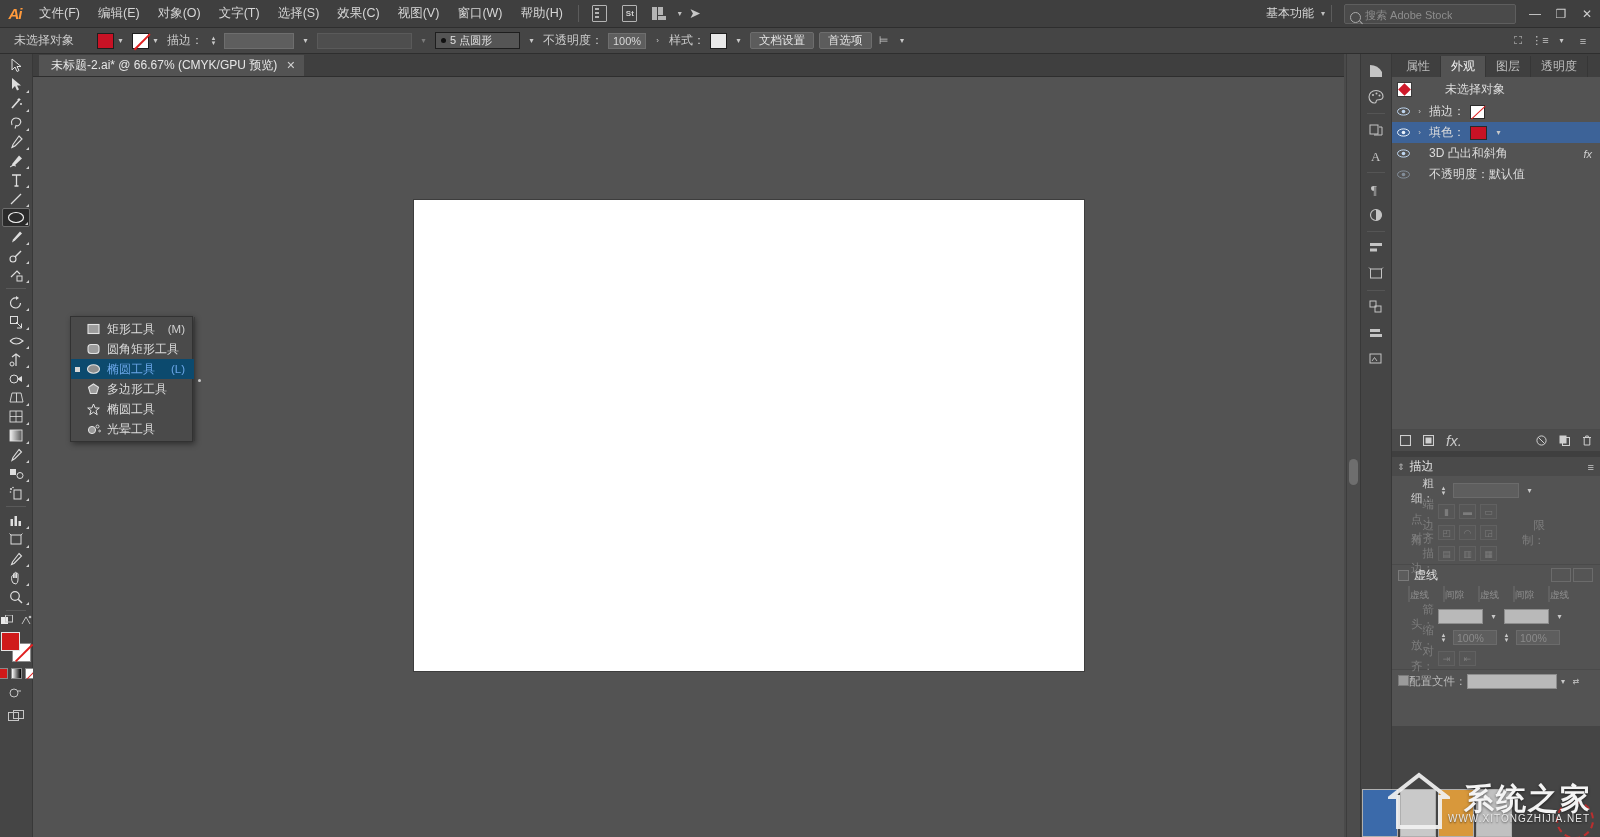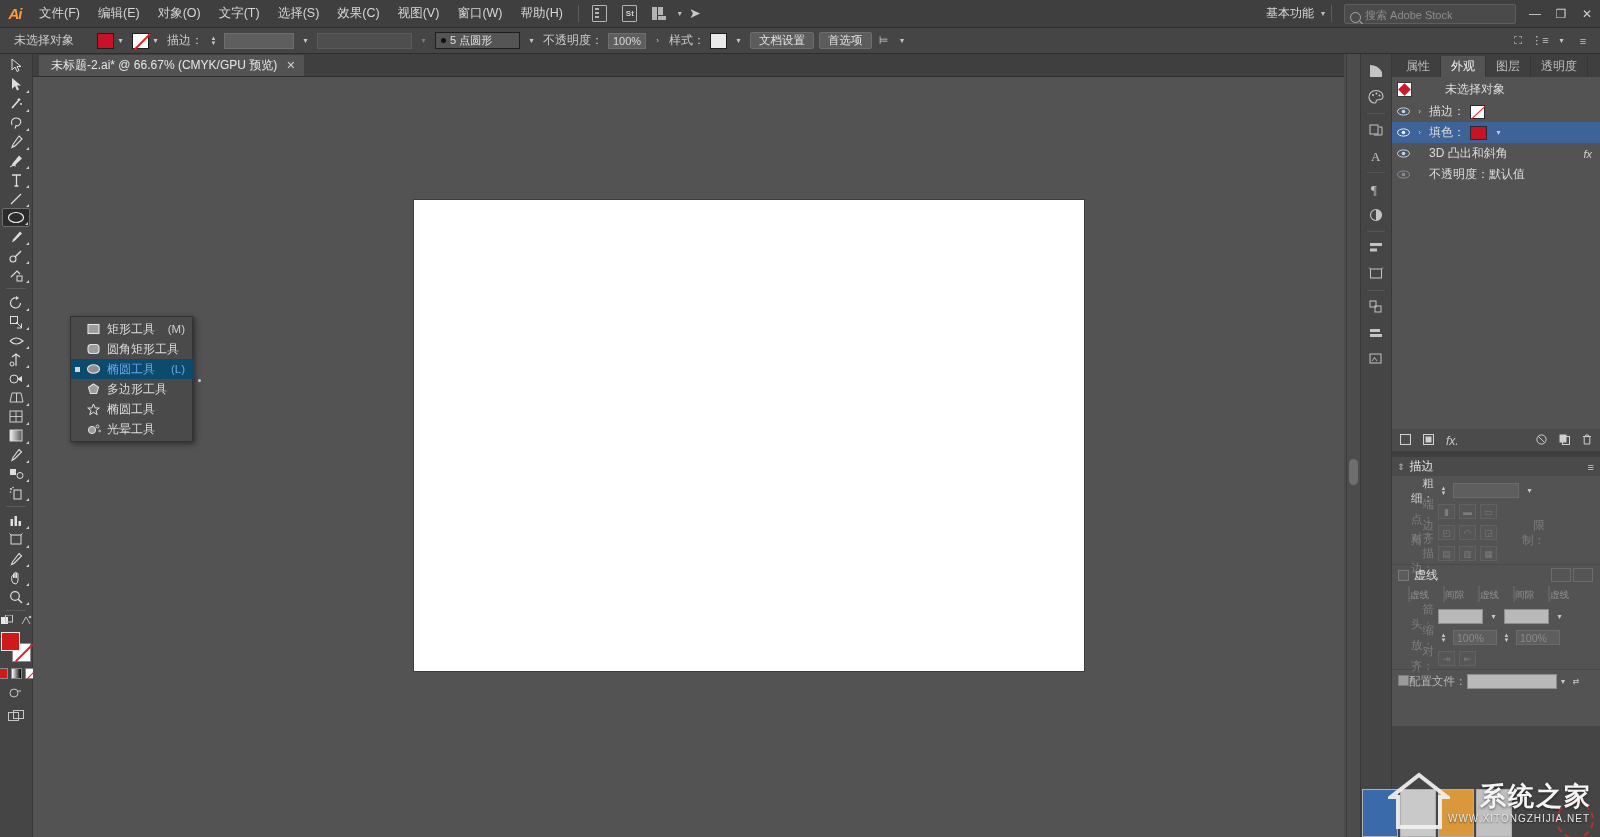--- a/index.html
+++ b/index.html
@@ -129,21 +129,21 @@
   .eye{width:13px;height:13px;flex:0 0 13px;display:flex;align-items:center;justify-content:center;}
   .eye.dim{opacity:.45;}
   .arr{width:9px;flex:0 0 9px;color:#c6c6c6;font-size:8px;text-align:center;}
   .app-red{width:15px;height:15px;background:#fff;border:1px solid #3a3a3a;display:flex;align-items:center;justify-content:center;box-sizing:border-box;}
   .app-red i{display:block;width:9px;height:9px;background:#cf1a2b;transform:rotate(45deg);}
   .sw-none{width:15px;height:14px;background:#fff;border:1px solid #2a2a2a;position:relative;box-sizing:border-box;}
   .sw-none:after{content:"";position:absolute;left:-2px;top:6px;width:19px;height:1.4px;background:#e02020;transform:rotate(-43deg);}
   .sw-red{width:17px;height:14px;background:#c81225;border:1px solid #2a2a2a;box-sizing:border-box;}
   .fxmark{margin-left:auto;margin-right:8px;font-style:italic;font-size:11px;color:#cfcfcf;}
   .app-foot{height:21px;display:flex;align-items:center;gap:12px;padding:0 8px;border-top:1px solid #4a4a4a;
-            background:#4b4b4b;color:#c7c7c7;font-size:12px;}
+            background:#4b4b4b;color:#c7c7c7;font-size:15px;}
   .app-foot .rt{margin-left:auto;display:flex;gap:12px;}
   .panel-split{height:6px;background:#3f3f3f;}
 
   .strokehdr{height:19px;background:#4a4a4a;display:flex;align-items:center;gap:5px;padding-left:5px;font-size:12px;color:#e2e2e2;}
   .grip{font-size:9px;color:#b5b5b5;}
   .strokebody{background:#535353;padding:4px 0 18px 0;}
   .srow{height:21px;display:flex;align-items:center;gap:4px;padding-left:8px;font-size:11.5px;color:#cfcfcf;}
   .srow.dis{color:#7e7e7e;}
   .slab{width:34px;text-align:right;flex:0 0 34px;}
   .sfield{height:15px;background:#5e5e5e;border:1px solid #6b6b6b;box-sizing:border-box;}
@@ -156,21 +156,21 @@
   .dashcell{width:31px;}
   .dashcell .fld{height:14px;background:#565656;border:1px solid #616161;box-sizing:border-box;}
   .dashcell .lbl{font-size:9.5px;color:#8f8f8f;text-align:center;padding-top:2px;}
   .arrowbtns{margin-left:auto;margin-right:7px;display:flex;gap:2px;}
   .abx{width:20px;height:14px;border:1px solid #6b6b6b;background:#555;box-sizing:border-box;}
   .prof-row{height:22px;display:flex;align-items:center;padding-left:6px;font-size:11.5px;color:#b6b6b6;border-top:1px solid #4a4a4a;}
   .prof-field{width:90px;height:15px;background:#b9b9b9;border:1px solid #8d8d8d;box-sizing:border-box;}
 
   
   .wm{position:absolute;right:0;bottom:0;width:238px;height:70px;z-index:80;pointer-events:none;}
-  .wm-txt{position:absolute;right:8px;top:12px;font-size:26px;color:#f4f4f4;font-weight:bold;
+  .wm-txt{position:absolute;right:8px;top:12px;font-size:30px;color:#f4f4f4;font-weight:bold;
           text-shadow:0 1px 3px rgba(0,0,0,.55);font-family:"DejaVu Serif",serif;letter-spacing:2px;}
   .wm-sub{position:absolute;right:10px;top:46px;font-size:10px;color:#e8e8e8;letter-spacing:1px;
           text-shadow:0 1px 2px rgba(0,0,0,.6);}
   .wm-house{position:absolute;left:26px;top:4px;width:62px;height:62px;opacity:.92;}
   .wm-seal{position:absolute;right:6px;top:34px;width:34px;height:34px;border-radius:50%;
            border:2px dashed #d02b2b;opacity:.85;}
   .wm-imgs{position:absolute;left:0;bottom:0;width:150px;height:48px;display:flex;gap:2px;opacity:.9;}
   .wm-imgs div{flex:1;border:1px solid #bbb;}
 </style>
 </head>

